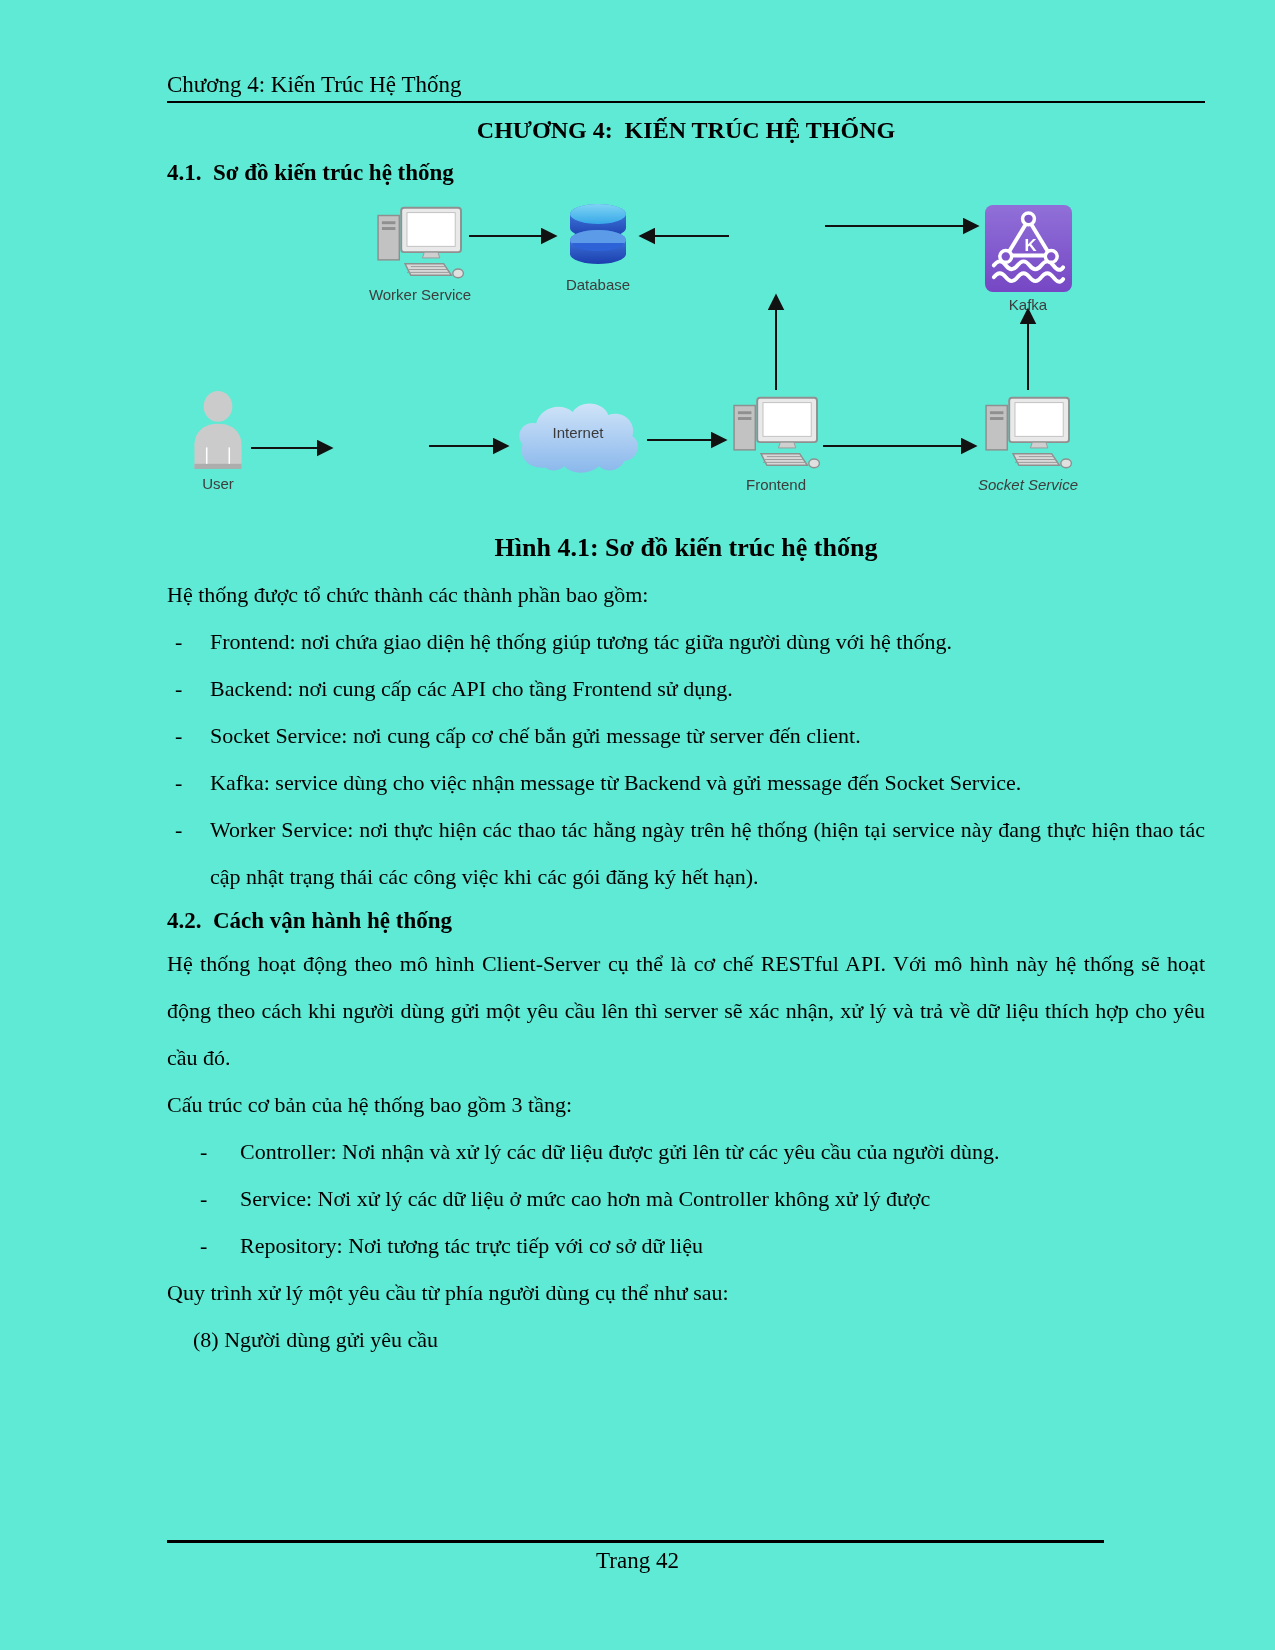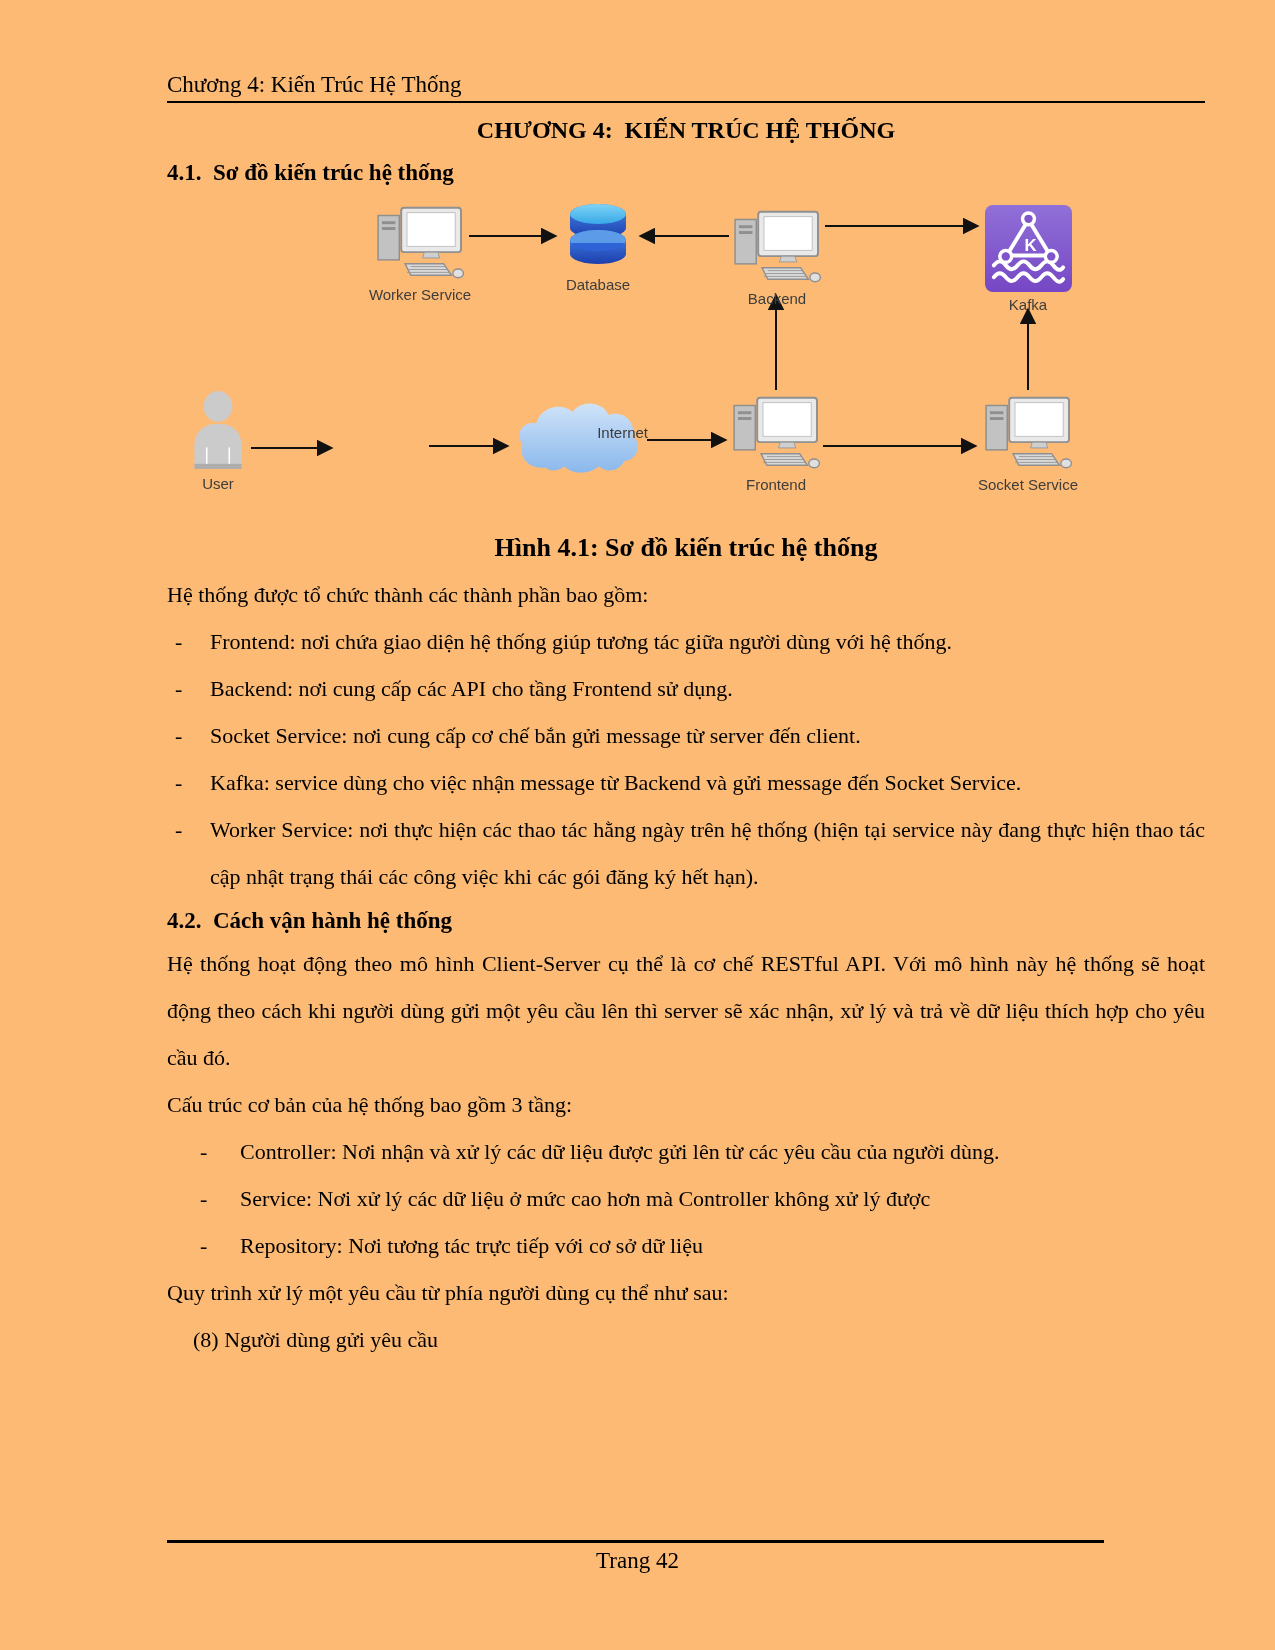--- a/index.html
+++ b/index.html
@@ -1,19 +1,19 @@
 <!DOCTYPE html>
 <html lang="vi"><head>
 <meta charset="utf-8">
 <style>
   html,body{margin:0;padding:0;background:#ffffff;}
   .page{
     position:relative;
     width:1275px;height:1650px;
-    background:#fdba74;
+    background:#5eead4;
     box-sizing:border-box;
     padding:72px 70px 0 167px;
     font-family:"Liberation Serif","DejaVu Serif",serif;
     font-size:22px;color:#000;
     overflow:hidden;
   }
   .running-header{
     font-size:23px;
     border-bottom:2.5px solid #000;
     padding-bottom:3px;
@@ -30,21 +30,21 @@
   
   .diagram{position:relative;height:318px;margin-top:10px;}
   .diagram svg.arrows{position:absolute;left:0;top:0;width:941px;height:318px;}
   .dnode{position:absolute;display:flex;flex-direction:column;align-items:center;}
   .nlabel{
     margin-top:3px;
     font-family:"Liberation Sans","DejaVu Sans",sans-serif;
     font-size:15px;color:#3d3d3d;white-space:nowrap;
   }
   .cloud-label{
-    position:absolute;left:0;top:30px;width:100%;text-align:right;
+    position:absolute;left:0;top:30px;width:100%;text-align:center;
     font-family:"Liberation Sans","DejaVu Sans",sans-serif;
     font-size:15px;color:#3a3a3a;
   }
   .internet-node{position:relative;}
   
   .figure-caption{
     text-align:center;font-weight:bold;font-size:26px;
     margin-top:20px;line-height:28px;
   }
   .bodyline{margin:0;line-height:47px;text-align:justify;}
@@ -146,26 +146,20 @@
       <div class="nlabel">Worker Service</div>
     </div>
 
     <div class="dnode" style="left:371px;top:6px;width:120px;">
       <svg viewBox="0 0 72 64" width="72" height="64">
           <use href="#db-icon"></use>
         </svg>
       <div class="nlabel" style="margin-top:10px;">Database</div>
     </div>
 
-    <div class="dnode" style="left:550px;top:10px;width:120px;">
-      <svg viewBox="0 0 100 84" width="97" height="81">
-          <use href="#pc-icon"></use>
-        </svg>
-      <div class="nlabel">Backend</div>
-    </div>
 
     <div class="dnode" style="left:801px;top:8px;width:120px;">
       <svg viewBox="0 0 90 90" width="89" height="89">
         <rect x="1" y="1" width="88" height="88" rx="8" fill="url(#kafkaG)"></rect>
         <path d="M10 62 q6 -8 12 0 q6 8 12 0 q6 -8 12 0 q6 8 12 0 q6 -8 12 0 q6 8 10 2" stroke="#ffffff" stroke-width="4" fill="none" stroke-linecap="round"></path>
         <path d="M10 74 q6 -8 12 0 q6 8 12 0 q6 -8 12 0 q6 8 12 0 q6 -8 12 0 q6 8 10 2" stroke="#ffffff" stroke-width="4" fill="none" stroke-linecap="round"></path>
         <line x1="45" y1="16" x2="23" y2="52" stroke="#ffffff" stroke-width="4"></line>
         <line x1="45" y1="16" x2="67" y2="52" stroke="#ffffff" stroke-width="4"></line>
         <line x1="23" y1="52" x2="67" y2="52" stroke="#ffffff" stroke-width="4"></line>
         <circle cx="45" cy="15" r="6" fill="#8055cc" stroke="#ffffff" stroke-width="3.5"></circle>
@@ -191,21 +185,21 @@
       <div class="cloud-label">Internet</div>
     </div>
 
     <div class="dnode" style="left:549px;top:196px;width:120px;">
       <svg viewBox="0 0 100 84" width="97" height="81">
           <use href="#pc-icon"></use>
         </svg>
       <div class="nlabel">Frontend</div>
     </div>
 
-    <div class="dnode" style="left:801px;top:196px;width:120px;">
+    <div class="dnode" style="left:801px;top:196px;width:120px;font-style:italic;">
       <svg viewBox="0 0 100 84" width="97" height="81">
           <use href="#pc-icon"></use>
         </svg>
       <div class="nlabel">Socket Service</div>
     </div>
 
   </div>
 
   <div class="figure-caption">Hình 4.1: Sơ đồ kiến trúc hệ thống</div>
 

